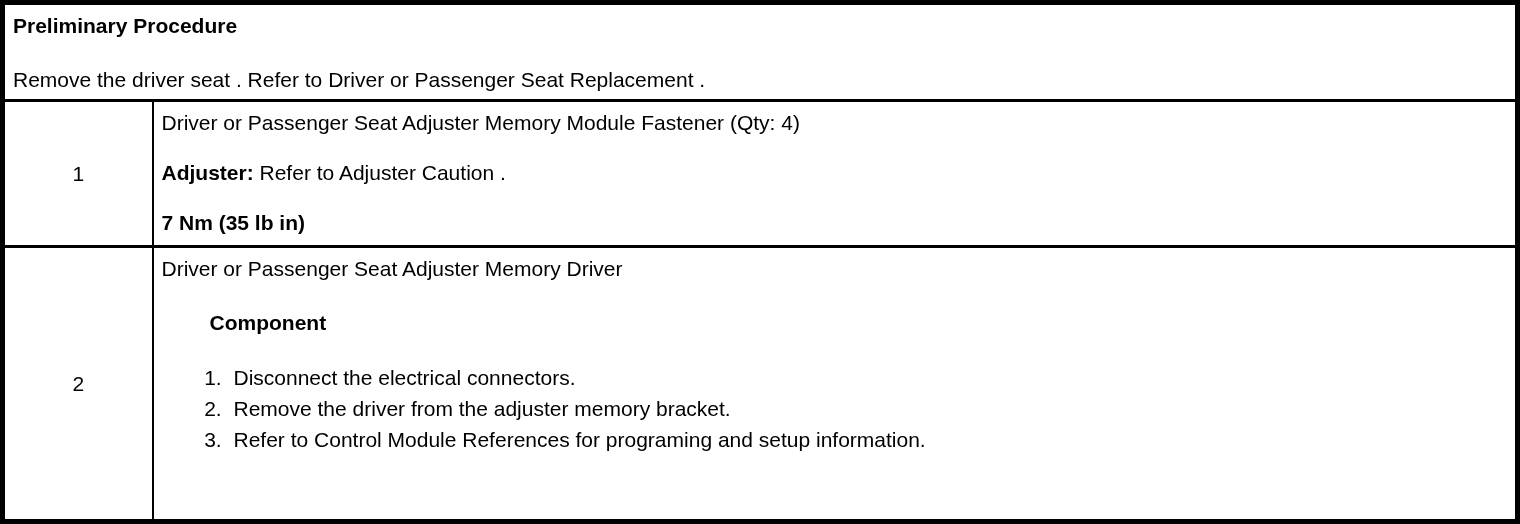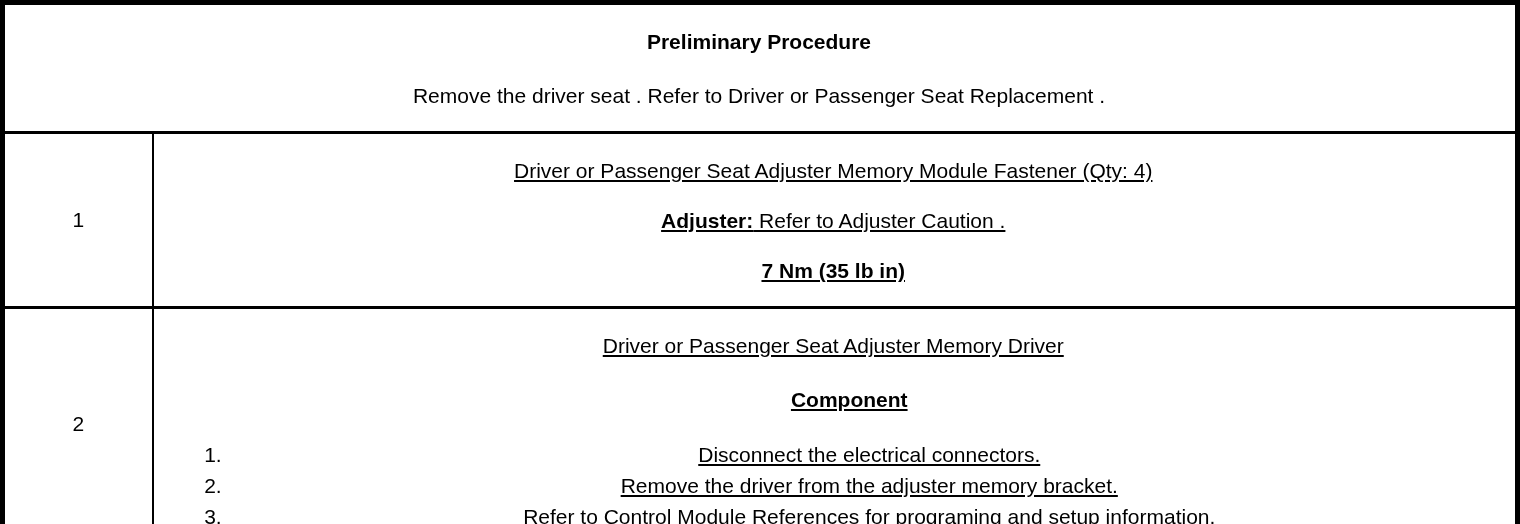--- a/index.html
+++ b/index.html
@@ -39,40 +39,39 @@
     font-size: 21px;
     vertical-align: top;
     border-top: 3px solid #000000;
     padding: 0;
   }
   td.callout-cell {
     text-align: center;
     vertical-align: middle;
     border-right: 2px solid #000000;
   }
-  td.content-cell { padding: 8px 10px 6px 8px; text-decoration: underline; }
+  td.content-cell { padding: 8px 10px 6px 8px; }
   td.preliminary-cell { padding: 8px 10px 6px 8px; }
-  p { margin: 16px; line-height: 26px; text-align: center; }
+  p { margin: 0; line-height: 26px; }
   .bold { font-weight: bold; }
   .prelim-text { margin-top: 28px; }
   .caution-line { margin-top: 24px; }
   .torque-line { margin-top: 24px; font-weight: bold; }
   .procedure-heading {
     margin-top: 28px;
     margin-left: 48px;
     font-weight: bold;
   }
   ol.procedure-steps {
     margin: 26px 0 0 0;
     padding-left: 66px;
   }
   ol.procedure-steps li {
     line-height: 31px;
     padding-left: 6px;
-    text-align: center;
   }
 </style>
 </head>
 <body>
 
 <table class="component-table">
   <colgroup>
     <col class="col-callout">
     <col>
   </colgroup>

